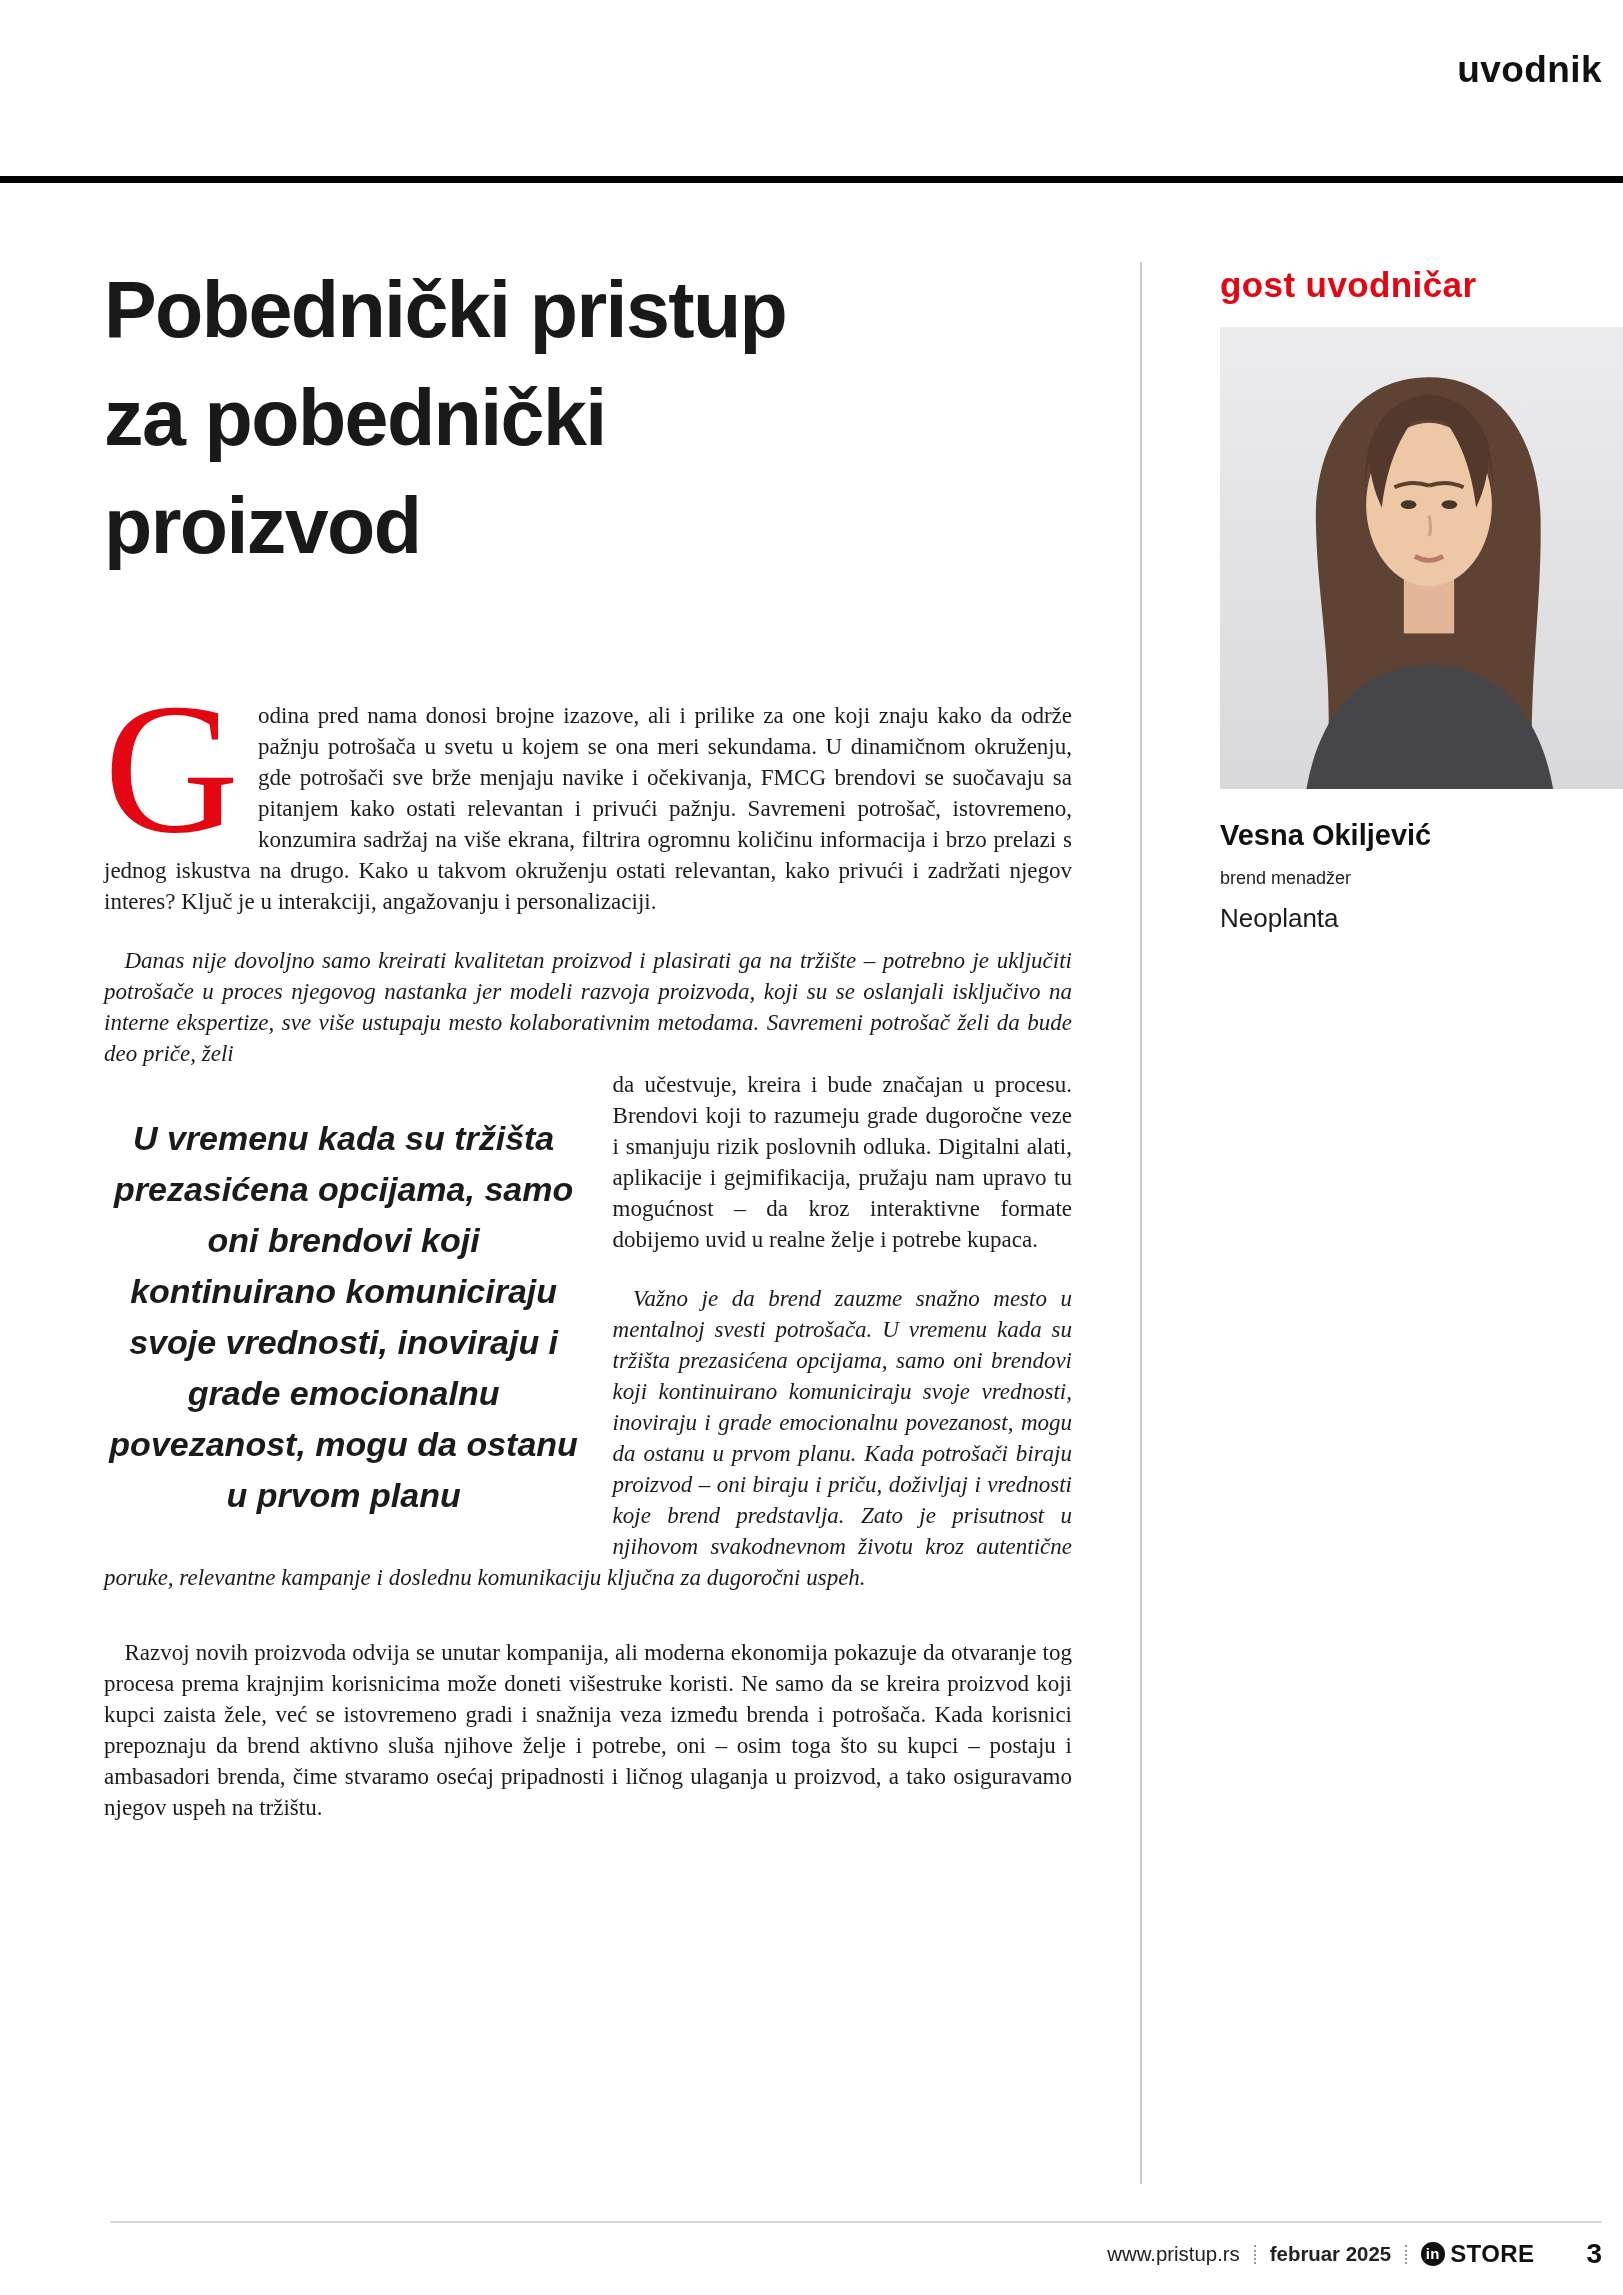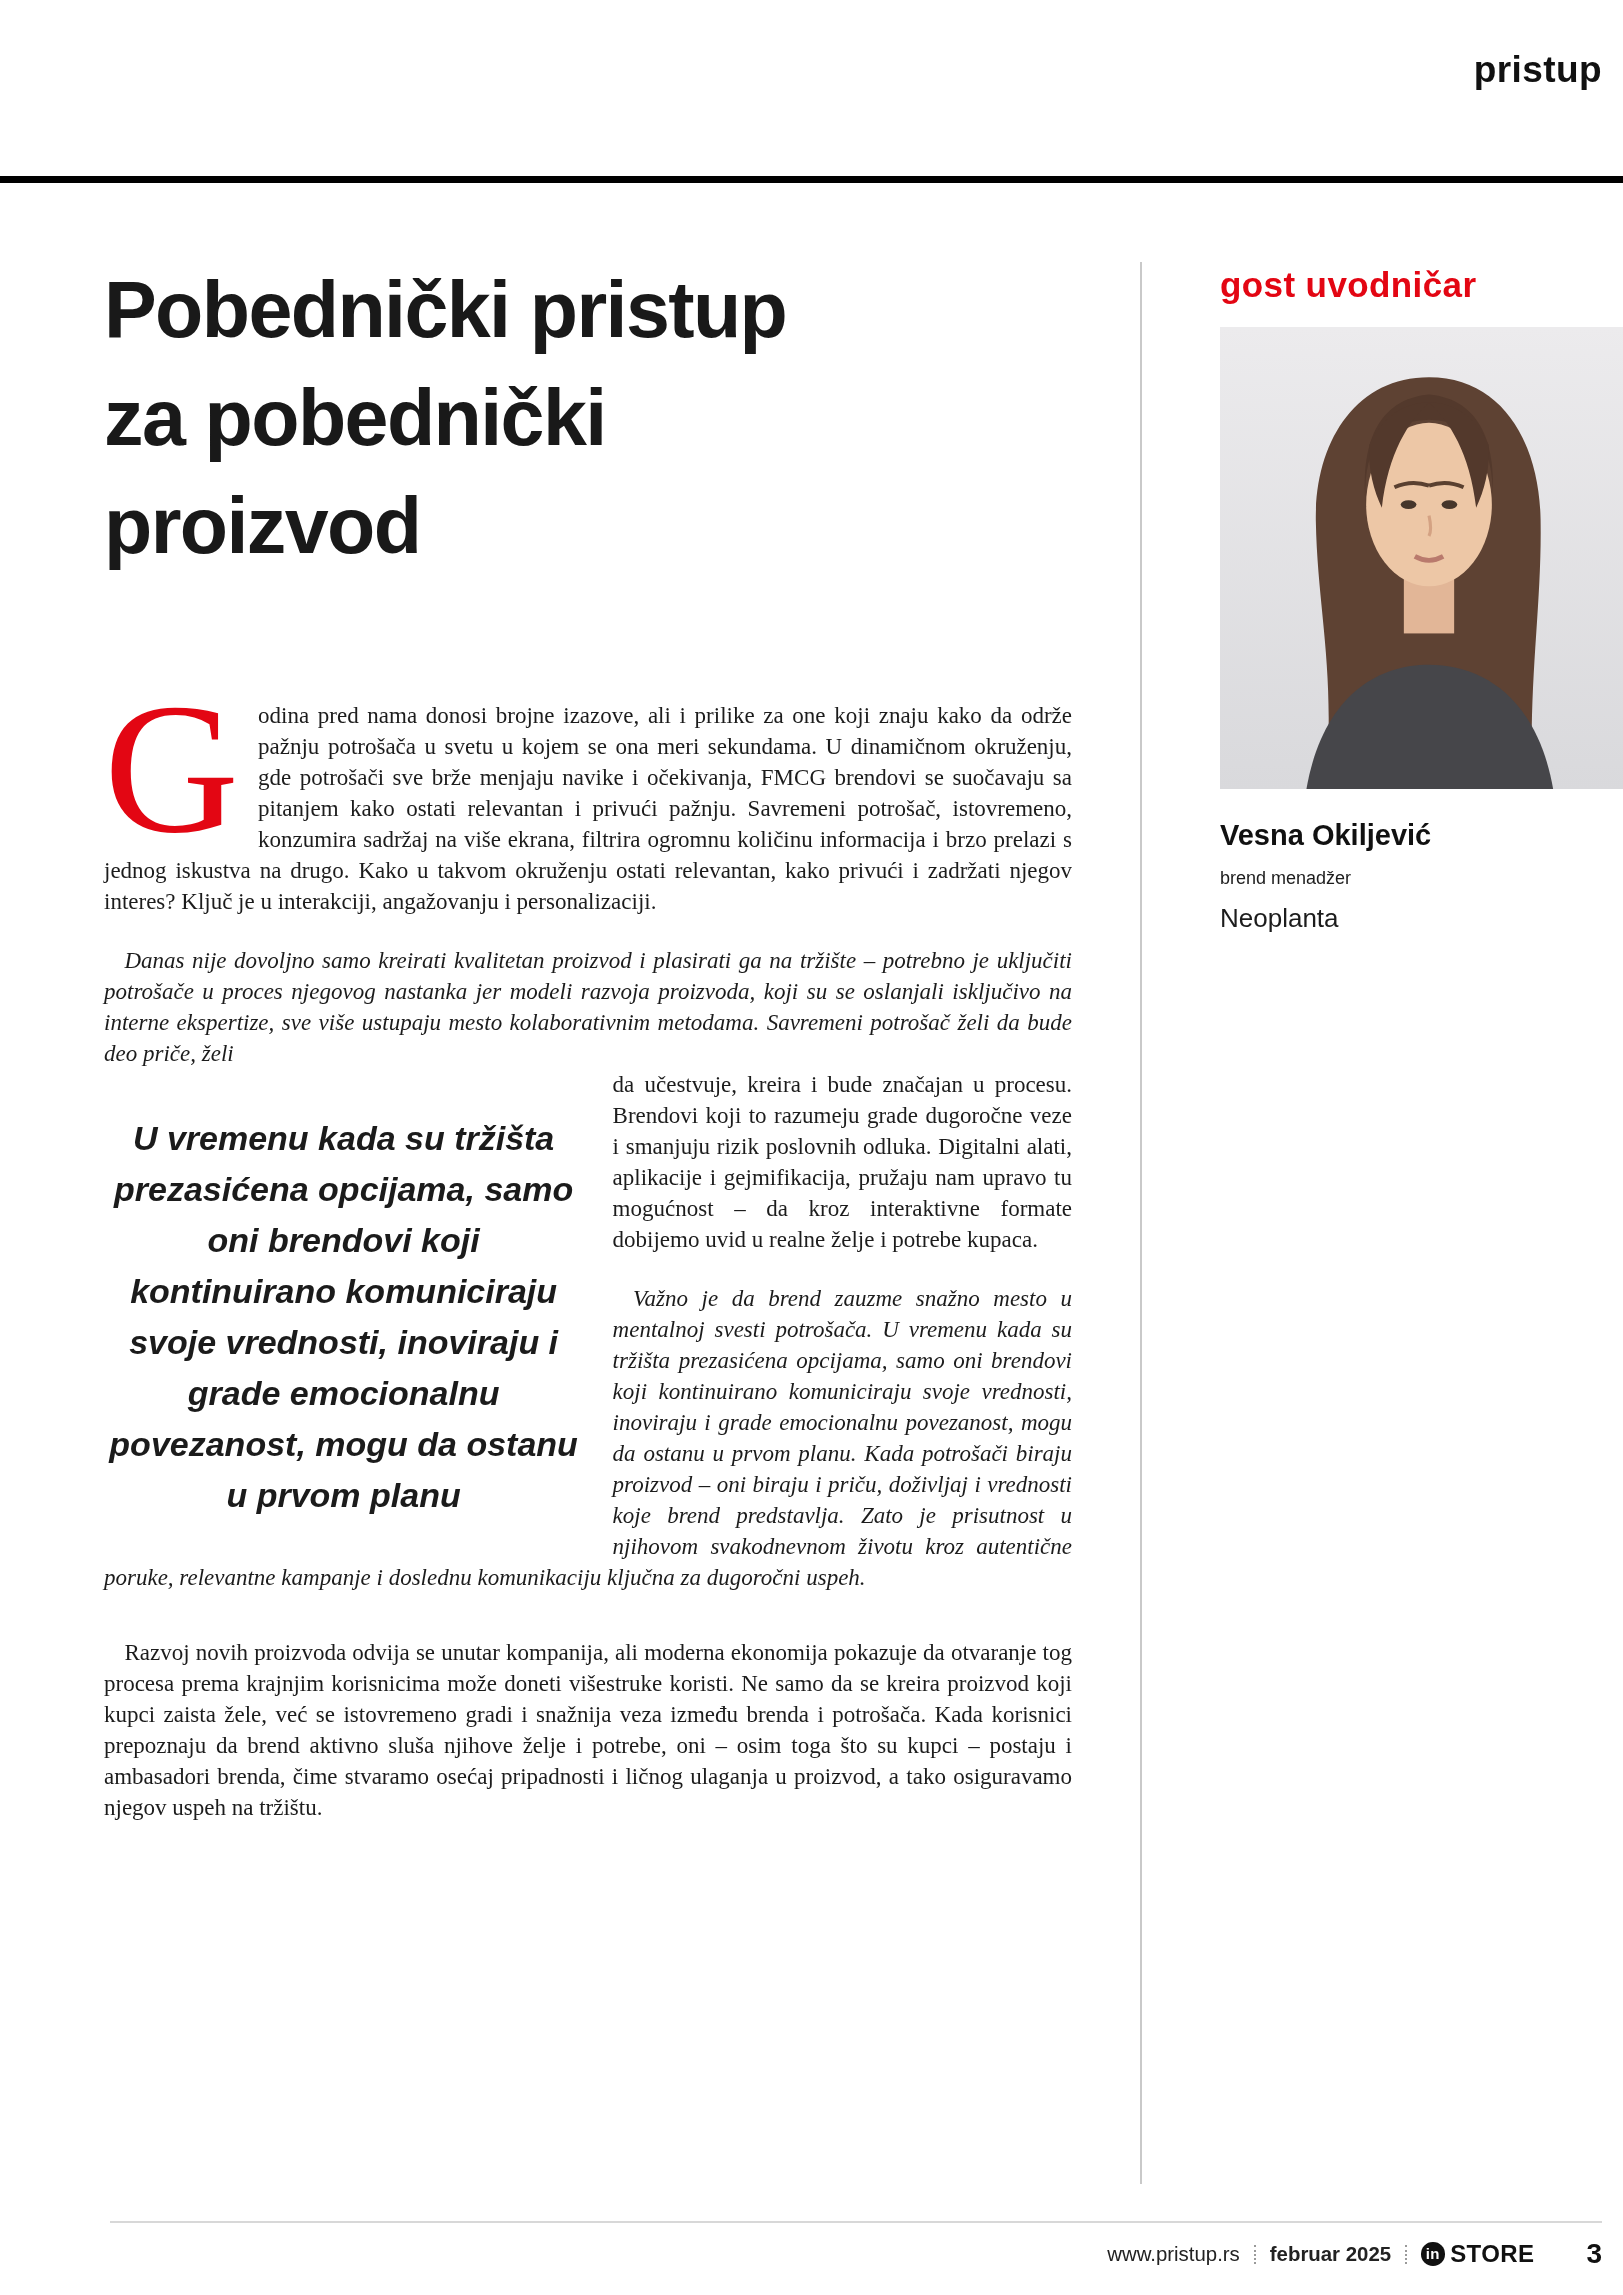--- a/index.html
+++ b/index.html
@@ -187,21 +187,21 @@
     font-weight: 700;
     font-size: 28px;
     color: #111;
   }
 </style>
 </head>
 <body>
 
 <div class="page">
 
-  <div class="section-label">pristup</div>
+  <div class="section-label">uvodnik</div>
   <div class="top-rule"></div>
 
   <article class="main-col">
     <h1 class="headline">Pobednički pristup
 za pobednički
 proizvod</h1>
 
     <div class="body-text">
       <p class="lead"><span class="dropcap">G</span><span>odina pred nama donosi brojne izazove, ali i prilike za one koji znaju kako da održe pažnju potrošača u svetu u kojem se ona meri sekundama. U dinamičnom okruženju, gde potrošači sve brže menjaju navike i očekivanja, FMCG brendovi se suočavaju sa pitanjem kako ostati relevantan i privući pažnju. Savremeni potrošač, istovremeno, konzumira sadržaj na više ekrana, filtrira ogromnu količinu informacija i brzo prelazi s jednog iskustva na drugo. Kako u takvom okruženju ostati relevantan, kako privući i zadržati njegov interes? Ključ je u interakciji, angažovanju i personalizaciji.</span></p>
 

